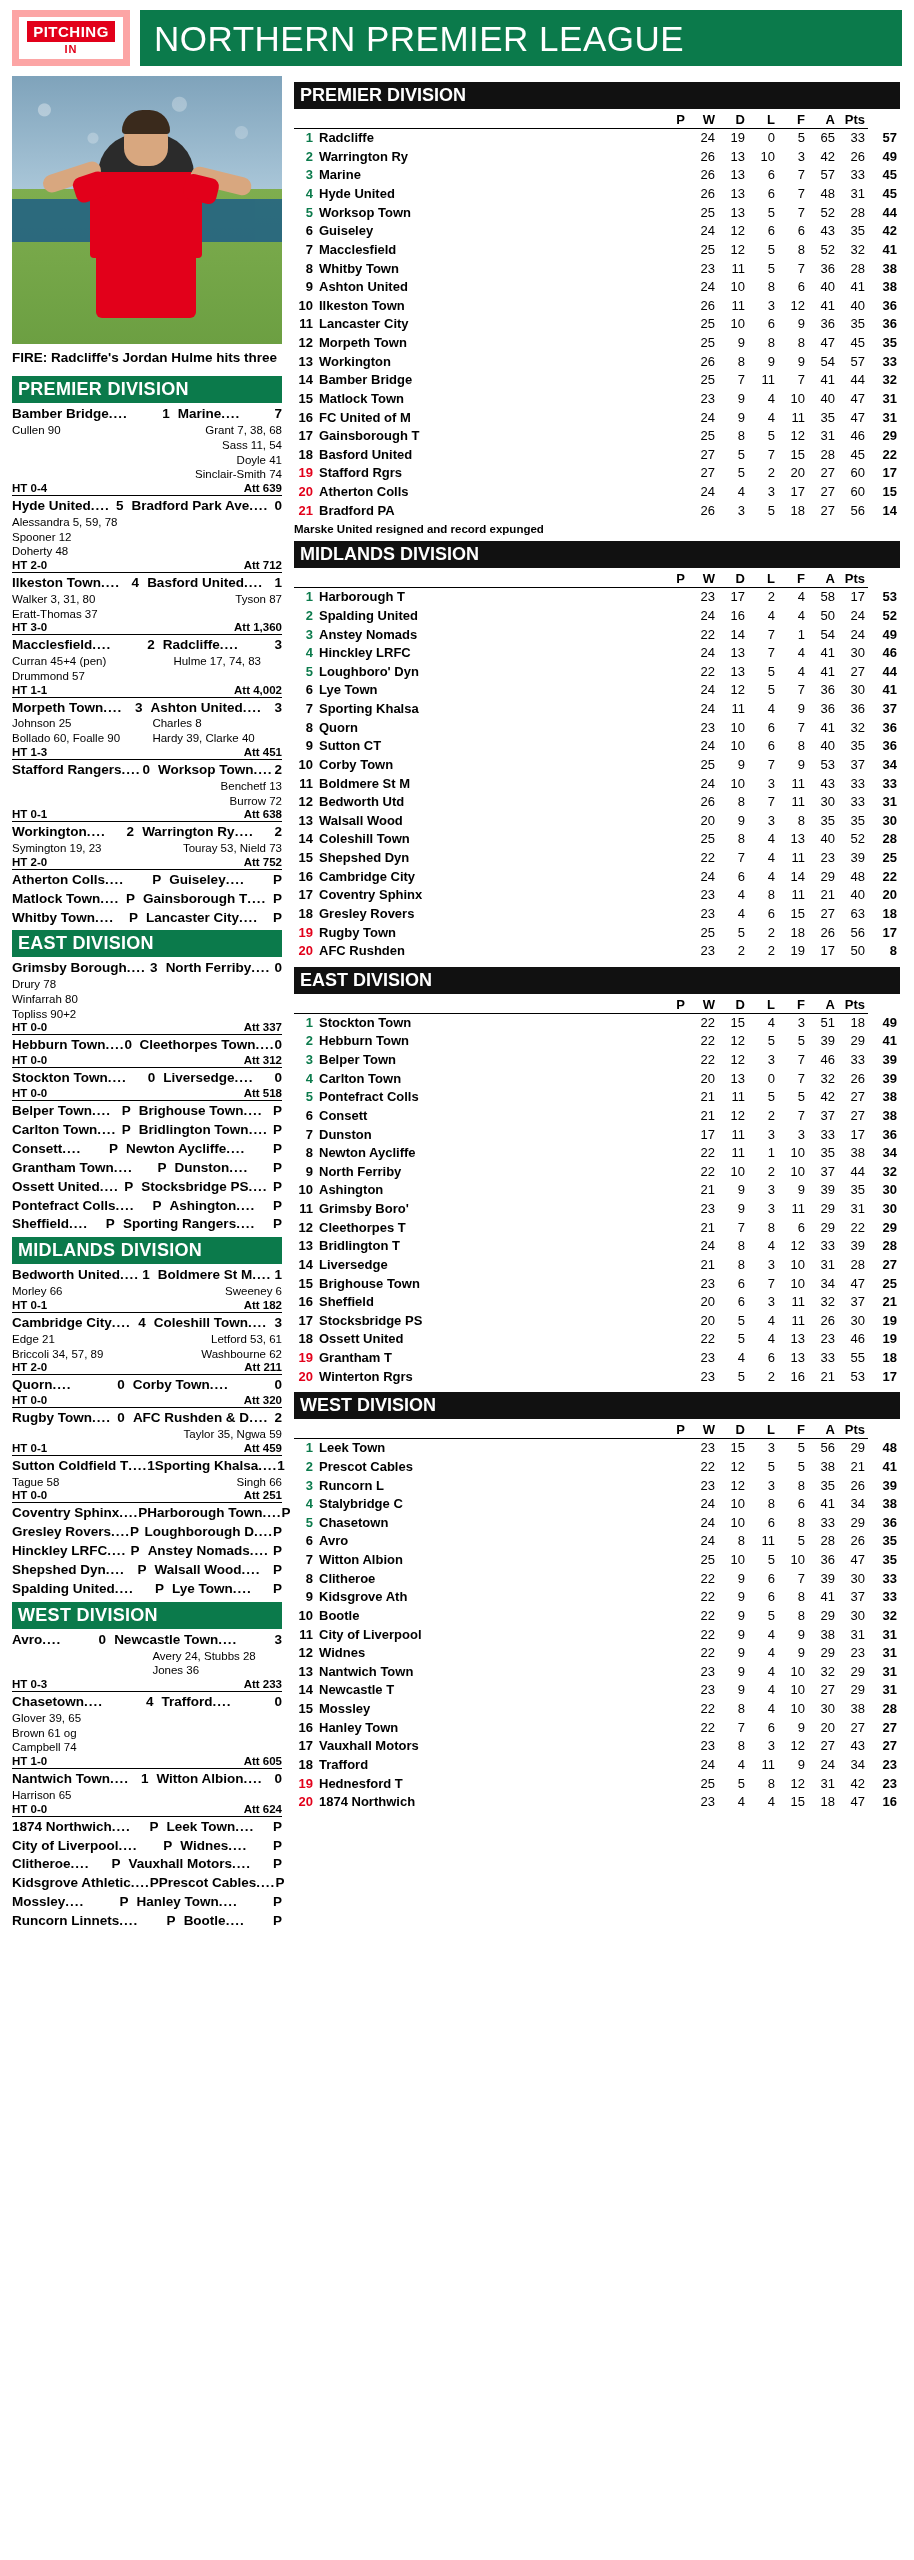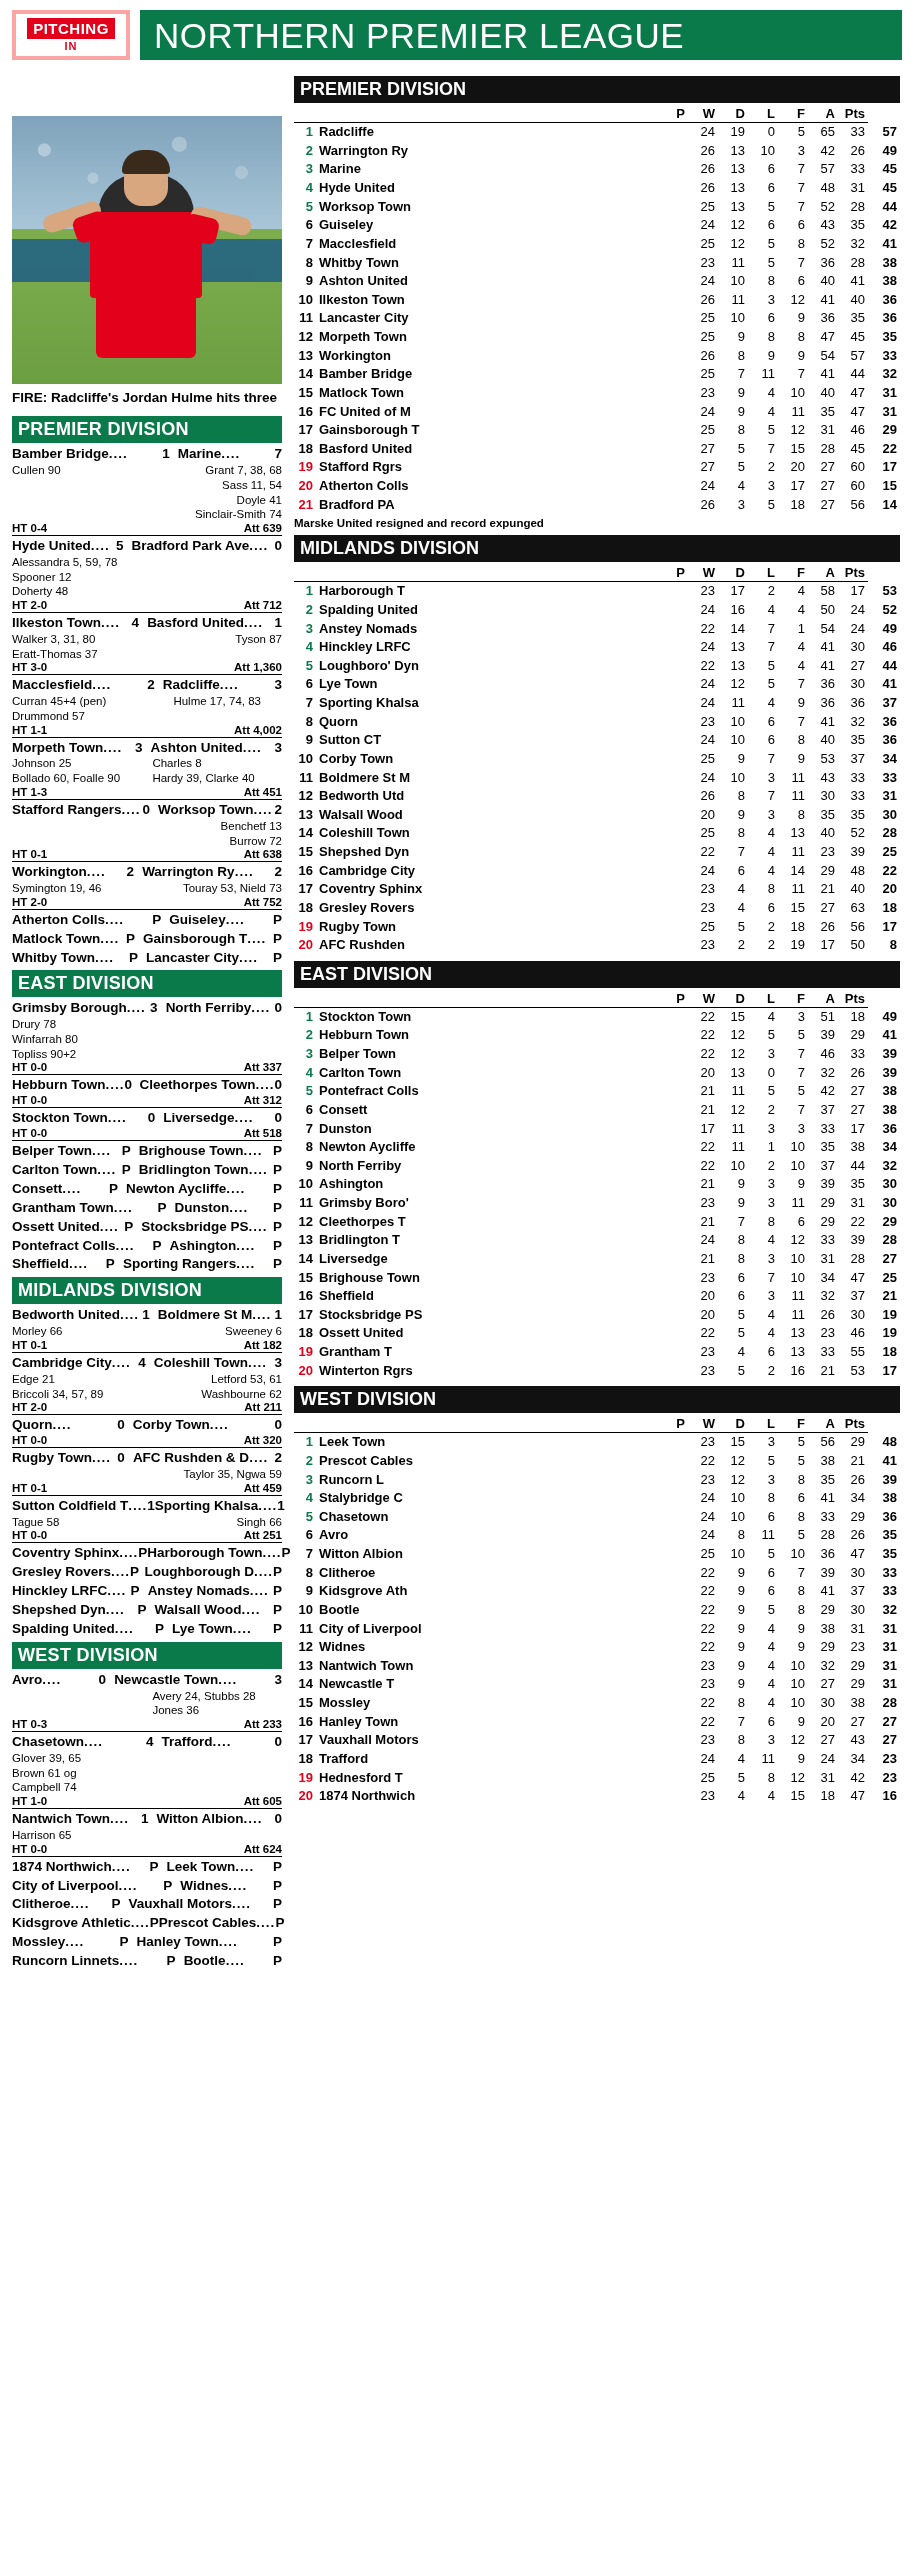--- a/index.html
+++ b/index.html
@@ -8,40 +8,40 @@
     width: 914px;
     background: #ffffff;
     font-family: "Liberation Sans", sans-serif;
     color: #000;
   }
   .page { width:914px; padding: 10px 12px 8px 12px; }
 
   
   .masthead { display:flex; align-items:stretch; gap:10px; margin-bottom:10px; }
   .logo-box {
-    width: 118px; border: 4px solid #fca5a5; background:#fff;
+    width: 118px; border: 7px solid #fca5a5; background:#fff;
     display:flex; align-items:center; justify-content:center; padding:4px 2px;
   }
   .logo-inner { text-align:center; line-height:1; }
   .logo-pitch {
     background:#e2001a; color:#fff; font-weight:bold; font-size:15px;
     letter-spacing:0.5px; padding:3px 6px; display:inline-block;
   }
   .logo-in { color:#e2001a; font-weight:bold; font-size:11px; display:block; margin-top:2px; letter-spacing:1px;}
   .title-box {
     flex:1; background:#0b7a4b; color:#fff; display:flex; align-items:center;
     padding-left:14px;
   }
   .title-box h1 {
     margin:0; font-size:35px; font-weight:normal; letter-spacing:0.5px; line-height:1;
   }
 
   
   .body-cols { display:flex; gap:12px; align-items:flex-start; }
-  .col-left { width: 270px; margin-top: 46px; }
+  .col-left { width: 270px; }
   .col-right { width: 606px; }
 
   
   .photo {
     width: 270px; height: 268px; position:relative; overflow:hidden;
     background: linear-gradient(#9fc7de 0%, #b7d2e3 40%, #7fae4f 40%, #6c9f42 100%);
   }
   .crowd {
     position:absolute; left:0; top:0; width:100%; height:42%;
     background:
@@ -291,21 +291,21 @@
             <div class="teams">
               <span class="home">Workington</span>
               <span class="dots"> <span style="letter-spacing:1px">....</span> </span>
               <span>2</span>
               <span style="width:8px"></span>
               <span class="away">Warrington Ry</span>
               <span class="dots"> <span style="letter-spacing:1px">....</span> </span>
               <span>2</span>
             </div>
             <div class="scorers">
-              <div class="l">Symington 19, 46</div>
+              <div class="l">Symington 19, 23</div>
               <div class="r" style="text-align: right;">Touray 53, Nield 73</div>
             </div>
             <div class="meta">
               <span>HT 2-0</span>
               <span>Att 752</span>
             </div>
           </div>
           <div class="result">
             <div class="teams">
               <span class="home">Atherton Colls</span>

